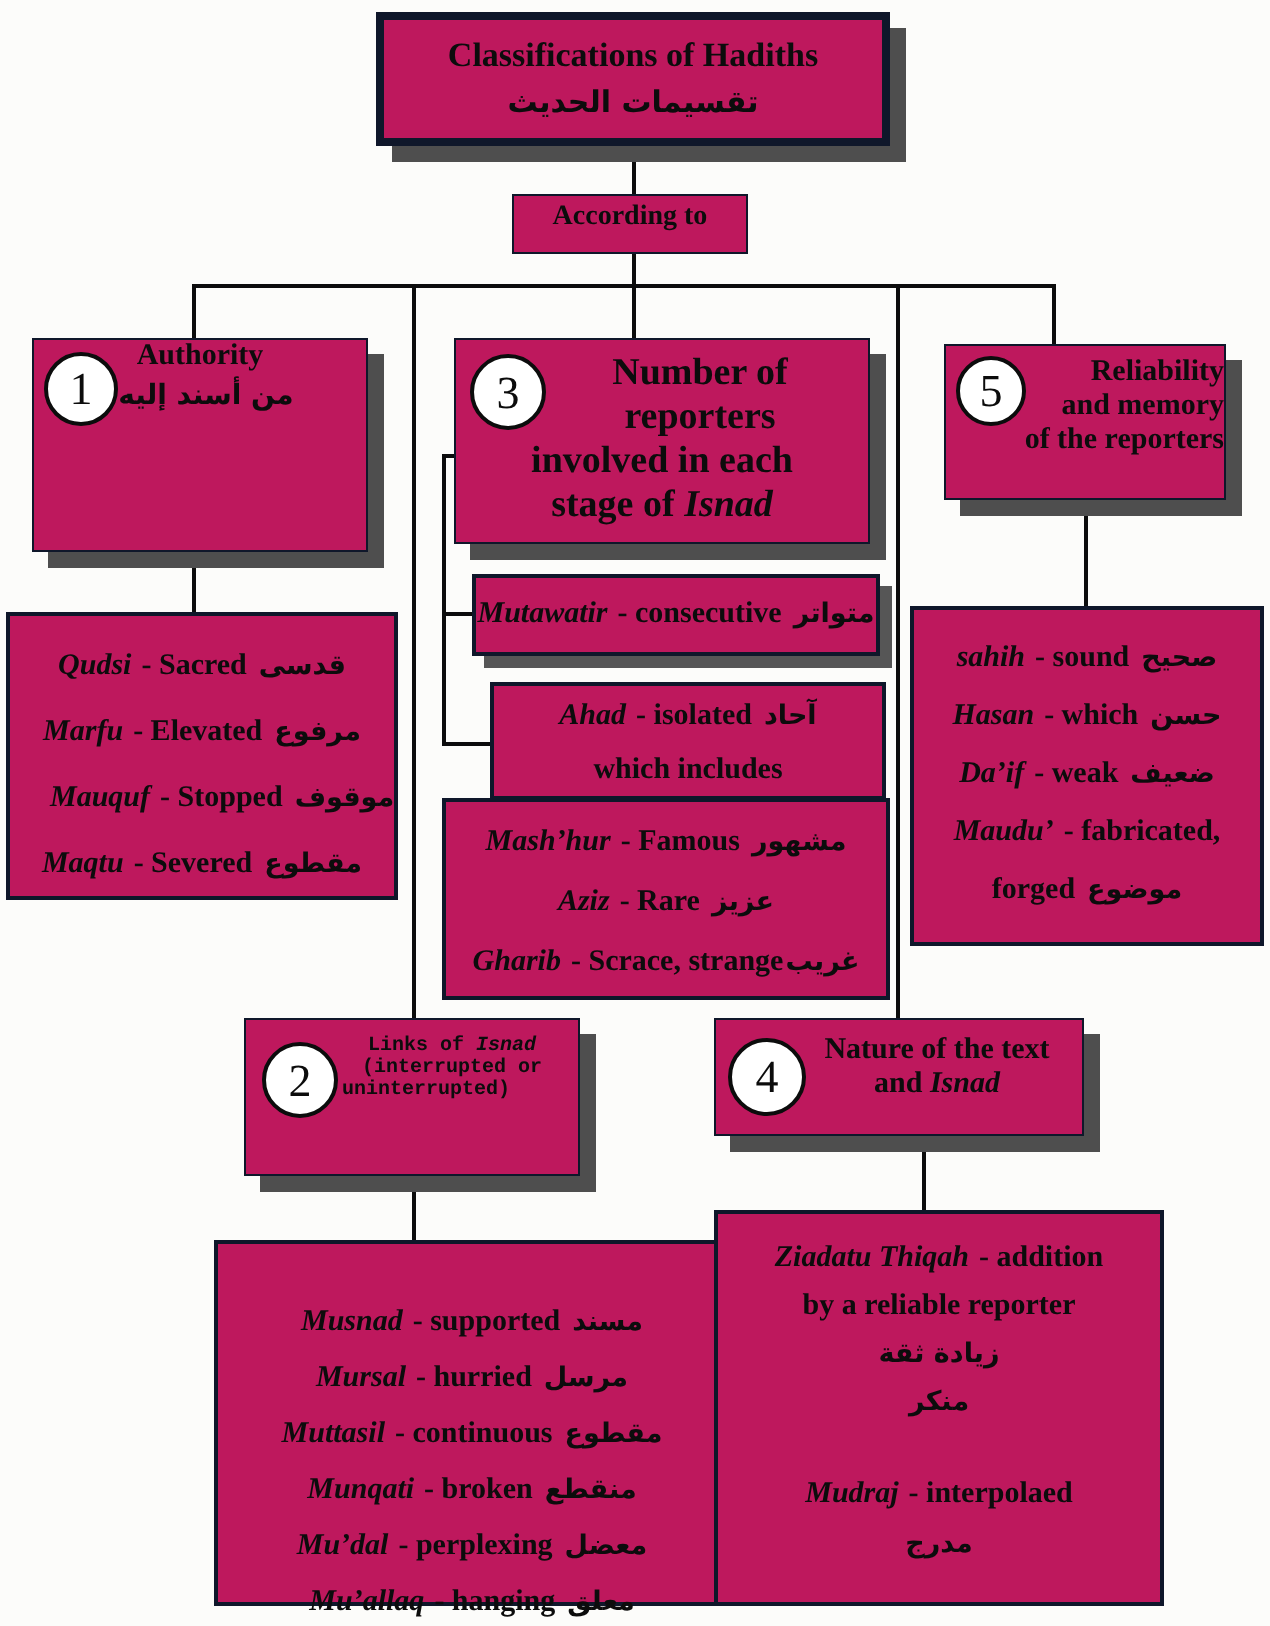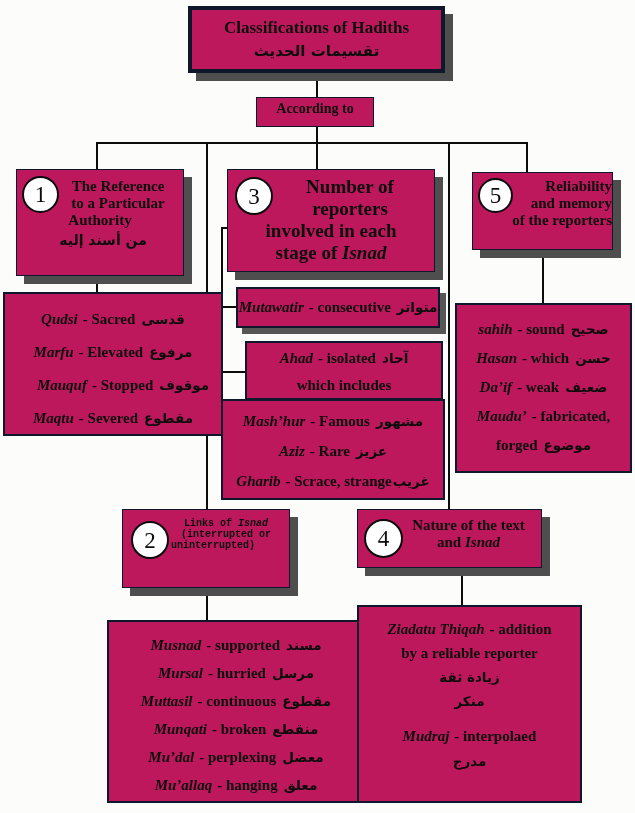--- a/index.html
+++ b/index.html
@@ -54,29 +54,25 @@
     <div class="ttl" style="font-size:17px;margin-top:8px;">Classifications of Hadiths</div>
     <div class="ttl ar" dir="rtl" style="font-size:15px;margin:4px 0 0 0;">تقسيمات الحديث</div>
   </div>
 
   <div class="box" style="left:256px;top:97px;width:118px;height:30px;">
     <div class="ttl" style="font-size:14px;margin-top:3px;">According to</div>
   </div>
 
   <div class="box shadow8" style="left:16px;top:169px;width:168px;height:107px;">
     <div class="circle" style="left:5px;top:6px;width:33px;height:33px;">1</div>
-    <div class="ttl" style="font-size:15px;margin:8px 4px 0 40px;">
-      <div>The Reference</div>
-      <div>to a Particular</div>
-    </div>
     <div class="ttl" style="font-size:15px;">Authority</div>
     <div class="ttl ar" dir="rtl" style="font-size:14px;margin-top:3px;">من أسند إليه</div>
   </div>
 
-  <div class="box b2px" style="left:3px;top:292px;width:220px;height:144px;padding-top:9px;font-size:15px;">
+  <div class="box b2px" style="left:3px;top:306px;width:196px;height:144px;padding-top:9px;font-size:15px;">
     <div class="row" style="line-height:33px;"><span class="term">Qudsi</span><span class="mean">- Sacred</span><span class="ar" dir="rtl">قدسى</span></div>
     <div class="row" style="line-height:33px;"><span class="term">Marfu</span><span class="mean">- Elevated</span><span class="ar" dir="rtl">مرفوع</span></div>
     <div class="row" style="line-height:33px;padding-left:20px;"><span class="term">Mauquf</span><span class="mean">- Stopped</span><span class="ar" dir="rtl">موقوف</span></div>
     <div class="row" style="line-height:33px;"><span class="term">Maqtu</span><span class="mean">- Severed</span><span class="ar" dir="rtl">مقطوع</span></div>
   </div>
 
   <div class="box shadow8" style="left:227px;top:169px;width:208px;height:103px;">
     <div class="circle" style="left:7px;top:7px;width:34px;height:34px;">3</div>
     <div class="ttl" style="font-size:19px;margin-top:6px;">
       <div style="margin-left:38px;">Number of</div>
@@ -120,21 +116,21 @@
 
   <div class="box shadow8" style="left:122px;top:509px;width:168px;height:79px;">
     <div class="circle" style="left:8px;top:11px;width:34px;height:34px;">2</div>
     <div class="ttl" style="font-size:10px;margin-top:8px;font-family:Liberation Mono, monospace;">
       <div style="margin-left:40px;"><span class="plain">Links of </span><span class="it">Isnad</span></div>
       <div style="margin-left:40px;">(interrupted or</div>
       <div style="margin-left:14px;">uninterrupted)</div>
     </div>
   </div>
 
-  <div class="box b2px" style="left:107px;top:620px;width:258px;height:183px;padding-top:9px;font-size:15px;">
+  <div class="box b2px" style="left:107px;top:620px;width:258px;height:183px;padding-top:25px;font-size:15px;">
     <div class="row" style="line-height:28px;"><span class="term">Musnad</span><span class="mean">- supported</span><span class="ar" dir="rtl">مسند</span></div>
     <div class="row" style="line-height:28px;"><span class="term">Mursal</span><span class="mean">- hurried</span><span class="ar" dir="rtl">مرسل</span></div>
     <div class="row" style="line-height:28px;"><span class="term">Muttasil</span><span class="mean">- continuous</span><span class="ar" dir="rtl">مقطوع</span></div>
     <div class="row" style="line-height:28px;"><span class="term">Munqati</span><span class="mean">- broken</span><span class="ar" dir="rtl">منقطع</span></div>
     <div class="row" style="line-height:28px;"><span class="term">Mu’dal</span><span class="mean">- perplexing</span><span class="ar" dir="rtl">معضل</span></div>
     <div class="row" style="line-height:28px;"><span class="term">Mu’allaq</span><span class="mean">- hanging</span><span class="ar" dir="rtl">معلق</span></div>
   </div>
 
   <div class="box shadow8" style="left:357px;top:509px;width:185px;height:59px;">
     <div class="circle" style="left:6px;top:9px;width:35px;height:35px;">4</div>
@@ -142,17 +138,17 @@
       <div style="margin-left:38px;">Nature of the text</div>
       <div style="margin-left:38px;"><span class="plain">and </span><span class="it">Isnad</span></div>
     </div>
   </div>
 
   <div class="box b2px" style="left:357px;top:605px;width:225px;height:198px;padding-top:10px;font-size:15px;">
     <div class="row" style="line-height:24px;"><span class="term">Ziadatu Thiqah</span><span class="mean">- addition</span></div>
     <div class="row" style="line-height:24px;">by a reliable reporter</div>
     <div class="row ar" dir="rtl" style="line-height:24px;margin-left:0;">زيادة ثقة</div>
     <div class="row ar" dir="rtl" style="line-height:24px;margin-left:0;">منكر</div>
-    <div class="row" style="line-height:25px;margin-top:11px;text-align:center;"><span class="term">Mudraj</span><span class="mean">- interpolaed</span></div>
+    <div class="row" style="line-height:25px;margin-top:22px;text-align:center;"><span class="term">Mudraj</span><span class="mean">- interpolaed</span></div>
     <div class="row ar" dir="rtl" style="line-height:24px;margin-left:0;">مدرج</div>
   </div>
 
 </div>
 
 </body></html>

